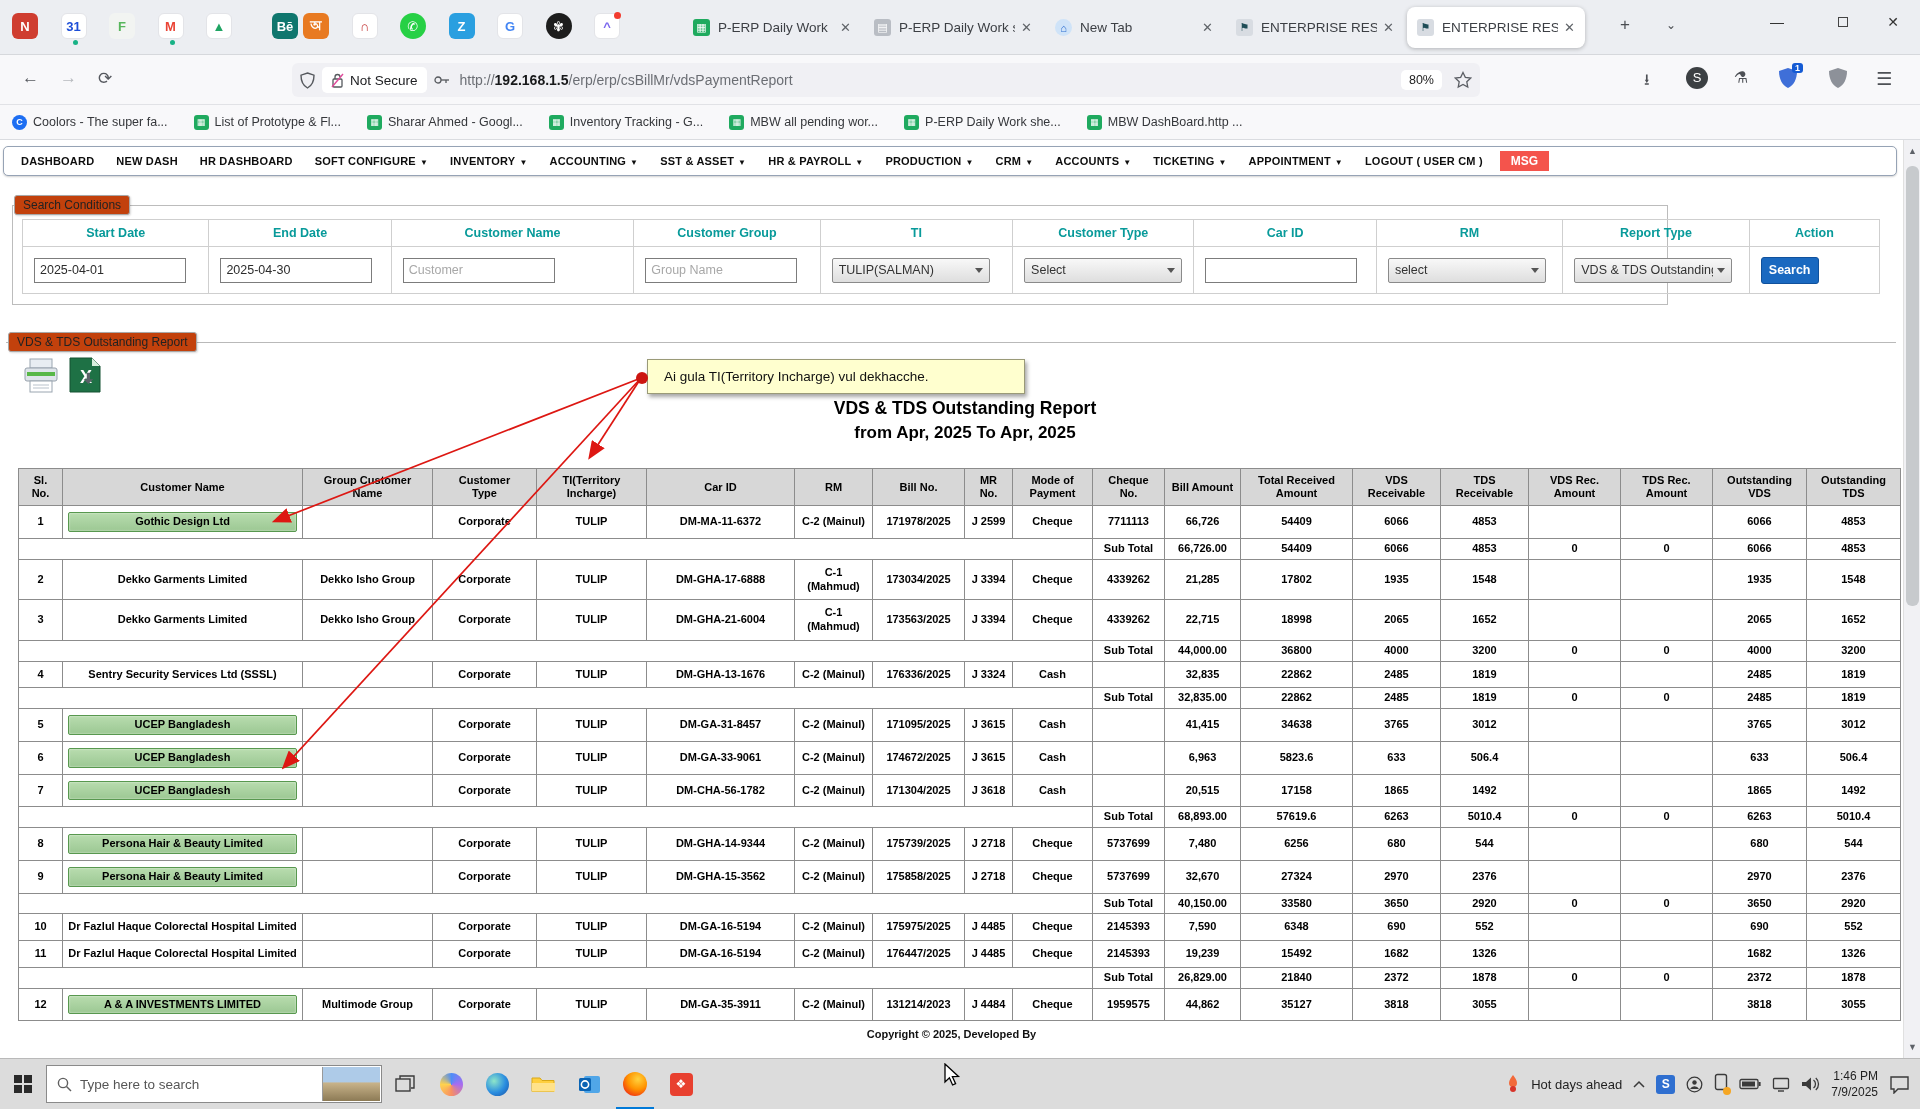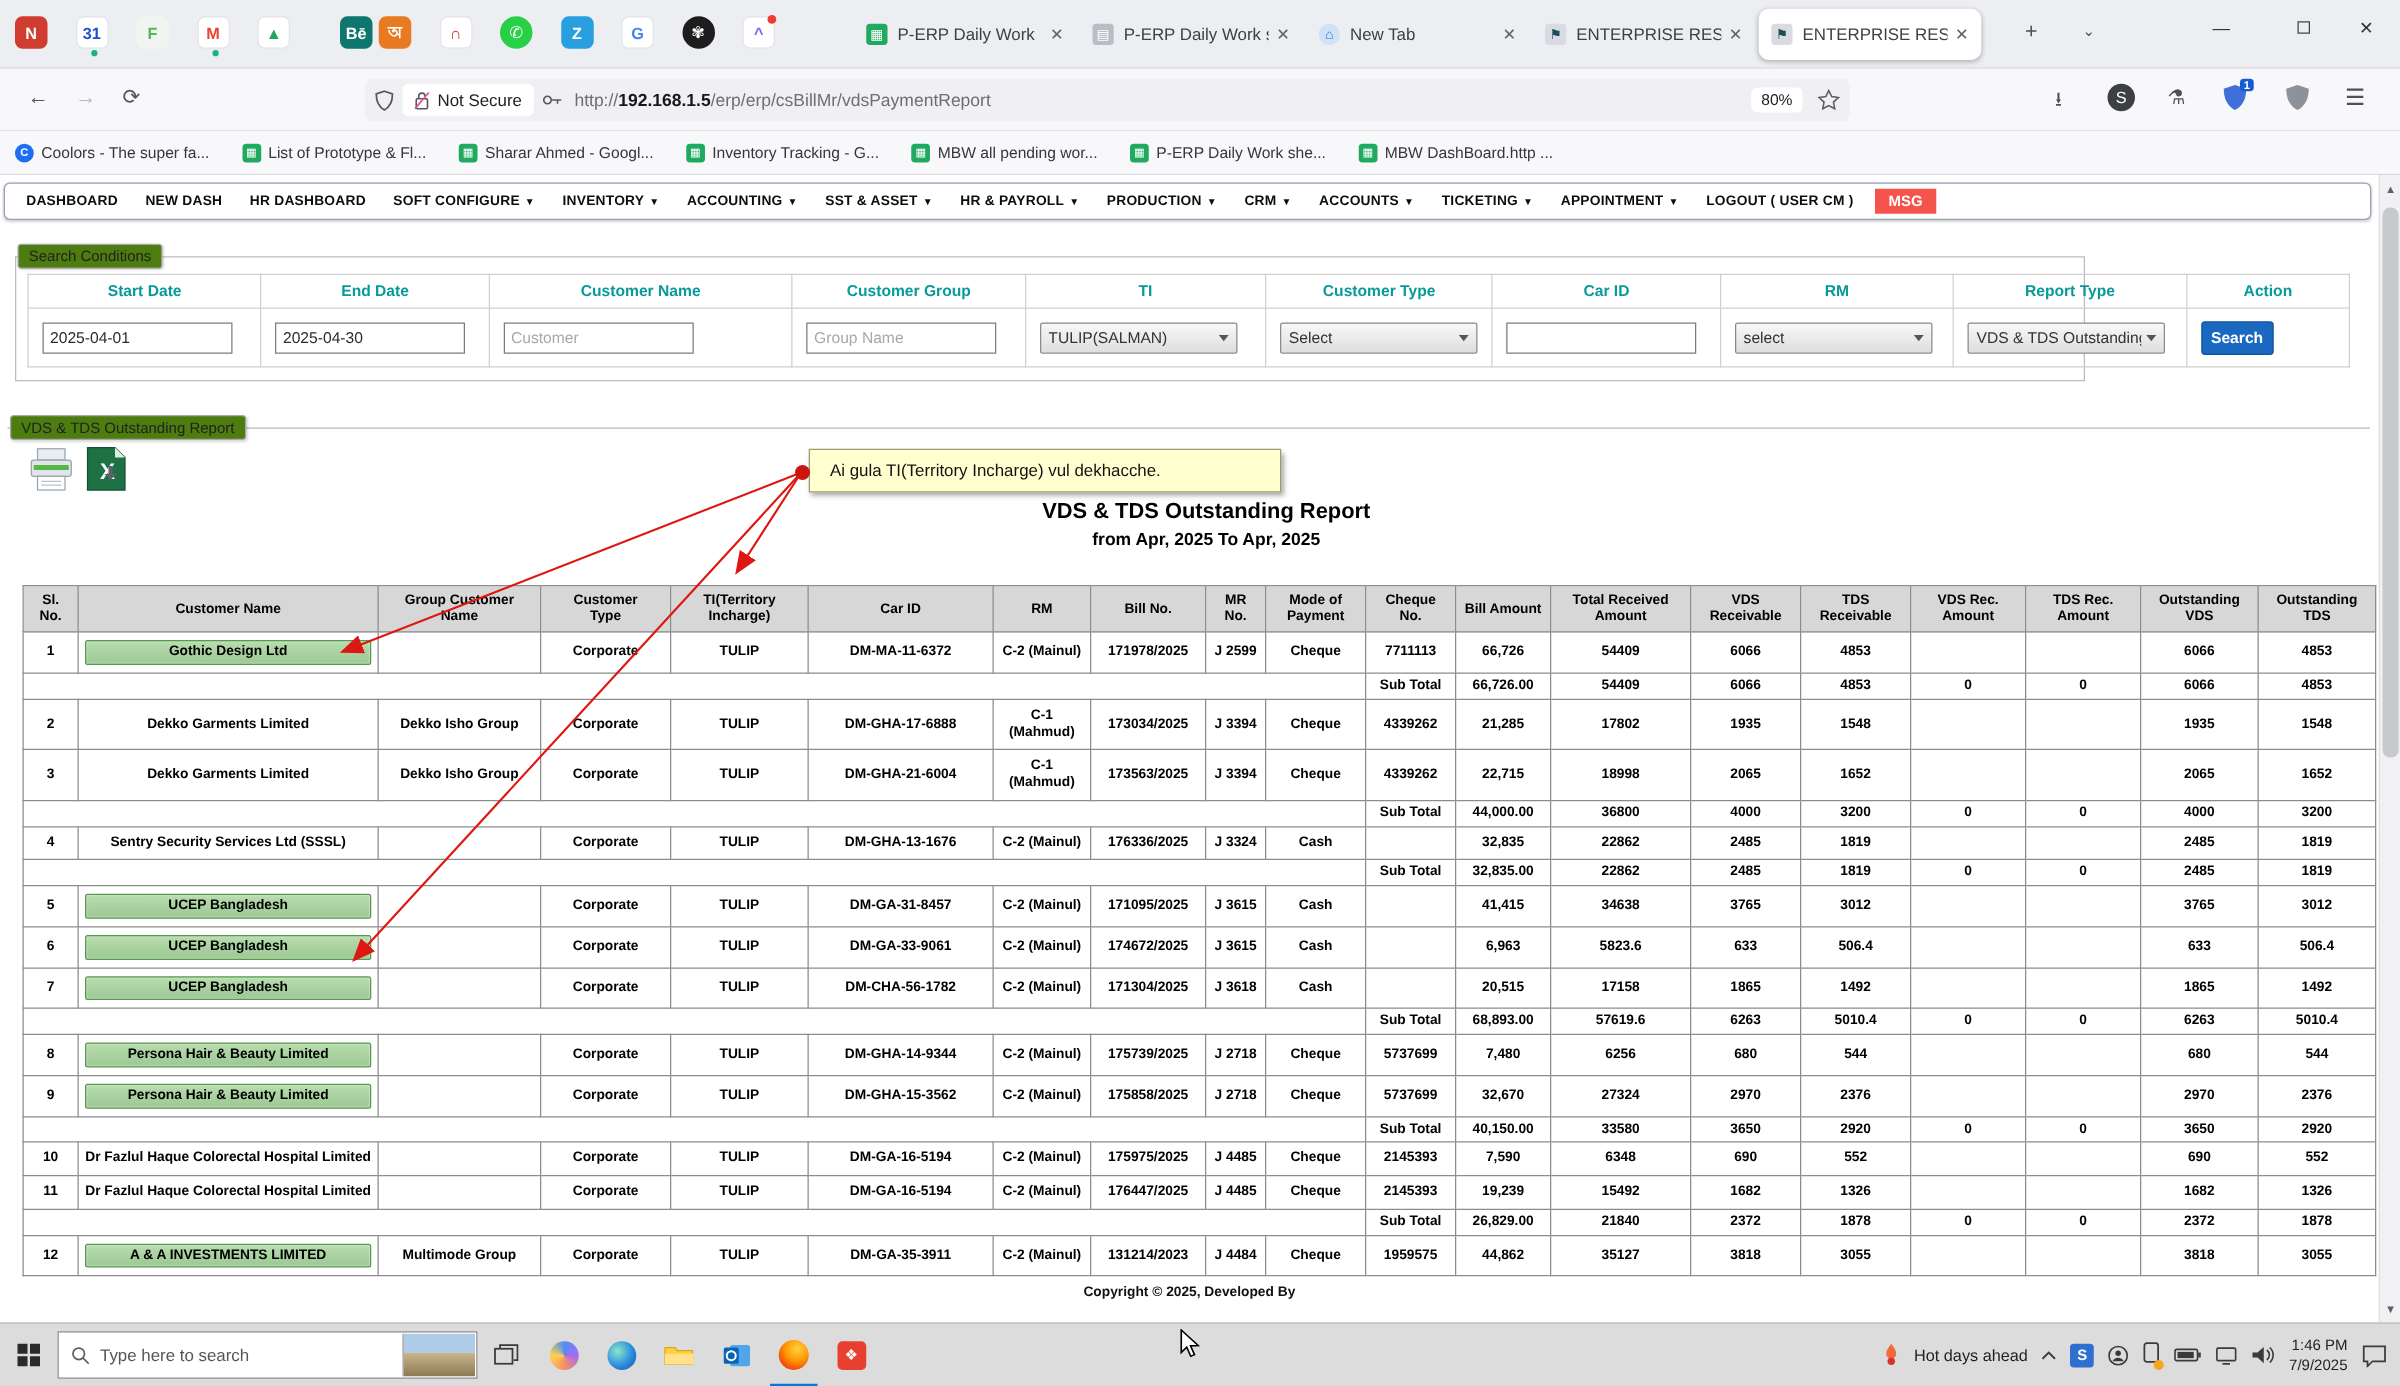--- a/index.html
+++ b/index.html
@@ -41,40 +41,40 @@
   
   #page{position:absolute;left:0;top:140px;width:1920px;height:918px;background:#fff}
 
   
   #erpnav{position:absolute;left:3px;top:6px;width:1894px;height:30px;background:#fff;border:1px solid #96a3b5;border-radius:5px;box-shadow:0 1px 2px rgba(0,0,0,.18);display:flex;align-items:center;padding:0 6px}
   .mi{font-size:11px;font-weight:700;color:#0d0d0d;padding:0 11px;white-space:nowrap;letter-spacing:.2px}
   .mi .caret{font-size:8px;margin-left:4px}
   #msg{background:#f4544c;color:#fff;font-weight:700;font-size:12px;padding:3px 11px;margin-left:6px}
 
   
-  .legendbox{position:absolute;background:#4d7c0f;border:1px solid #a8a8a8;border-radius:3px;padding:2px 8px;font-size:12px;color:#222;z-index:5;box-shadow:1px 1px 2px rgba(0,0,0,.15)}
+  .legendbox{position:absolute;background:#c2410c;border:1px solid #a8a8a8;border-radius:3px;padding:2px 8px;font-size:12px;color:#222;z-index:5;box-shadow:1px 1px 2px rgba(0,0,0,.15)}
   #sc-fieldset{position:absolute;left:12px;top:65px;width:1656px;height:100px;border:1px solid #bcbcbc}
   #sc-table{position:absolute;left:9px;top:13px;width:1858px;border-collapse:collapse;table-layout:fixed}
   #sc-table th{border:1px solid #cfcfcf;color:#089a9a;font-size:12.5px;font-weight:700;height:27px;text-align:center}
   #sc-table td{border:1px solid #cfcfcf;height:47px;padding-left:11px;vertical-align:middle}
   .sc-input{width:152px;height:25px;border:1px solid #7c7c7c;font-size:12.5px;padding:0 5px;color:#2c2c2c;font-family:inherit;background:#fff}
   .sc-input::placeholder{color:#a8a8a8}
   .sc-select{width:158px;height:25px;border:1px solid #8a8a8a;background:linear-gradient(#f8f8f8,#dedede);display:flex;align-items:center;justify-content:space-between;padding:0 6px;font-size:12.5px;color:#333;border-radius:2px;overflow:hidden;white-space:nowrap}
   .sc-sel-text{overflow:hidden;white-space:nowrap;flex:1}
   .sc-caret{width:0;height:0;border-left:4px solid transparent;border-right:4px solid transparent;border-top:5px solid #555;margin-left:4px;flex:0 0 auto}
   .sc-button{width:58px;height:27px;background:#1a69c0;border:1px solid #10519c;border-radius:3px;color:#fff;font-size:12.5px;font-weight:700;font-family:inherit}
 
   
   #rep-line{position:absolute;left:6px;top:202px;width:1890px;border-top:1px solid #b9b9b9}
   #printer{position:absolute;left:22px;top:218px}
   #excel{position:absolute;left:68px;top:216px}
   #annot{position:absolute;left:647px;top:219px;width:378px;height:35px;background:#ffffcf;border:1px solid #9a9a78;box-shadow:2px 3px 4px rgba(0,0,0,.35);display:flex;align-items:center;padding-left:16px;font-size:13.5px;color:#111;z-index:6}
   #rtitle{position:absolute;left:660px;top:258px;width:610px;text-align:center;font-weight:700;color:#000}
   #rtitle .l1{font-size:17.5px}
-  #rtitle .l2{font-size:14px;margin-top:4px}
+  #rtitle .l2{font-size:17px;margin-top:4px}
 
   
   #rtable{position:absolute;left:18px;top:328px;width:1878px;border-collapse:collapse;table-layout:fixed;border:1px solid #4e4e4e}
   #rtable th{background:#d7d7d7;border:1px solid #8c8c8c;font-size:11px;font-weight:700;white-space:pre-line;line-height:1.2;padding:5px 1px;color:#000;text-align:center;vertical-align:middle}
   #rtable td{border:1px solid #8c8c8c;font-size:11px;font-weight:700;text-align:center;vertical-align:middle;padding:6px 2px;color:#000;line-height:1.25}
   #rtable td.pre{white-space:pre-line}
   #rtable tr.st td{padding:3px 2px}
   #rtable td.stlabel{font-weight:700}
   .hl{display:block;margin:0 3px;padding:2px 0;background:linear-gradient(#b8dcae,#9cc893);border:1px solid #58984f;border-radius:2px;box-shadow:inset 0 0 2px rgba(255,255,255,.7)}
   #copyright{position:absolute;left:0;top:888px;width:1903px;text-align:center;font-size:11px;font-weight:700;color:#111}

